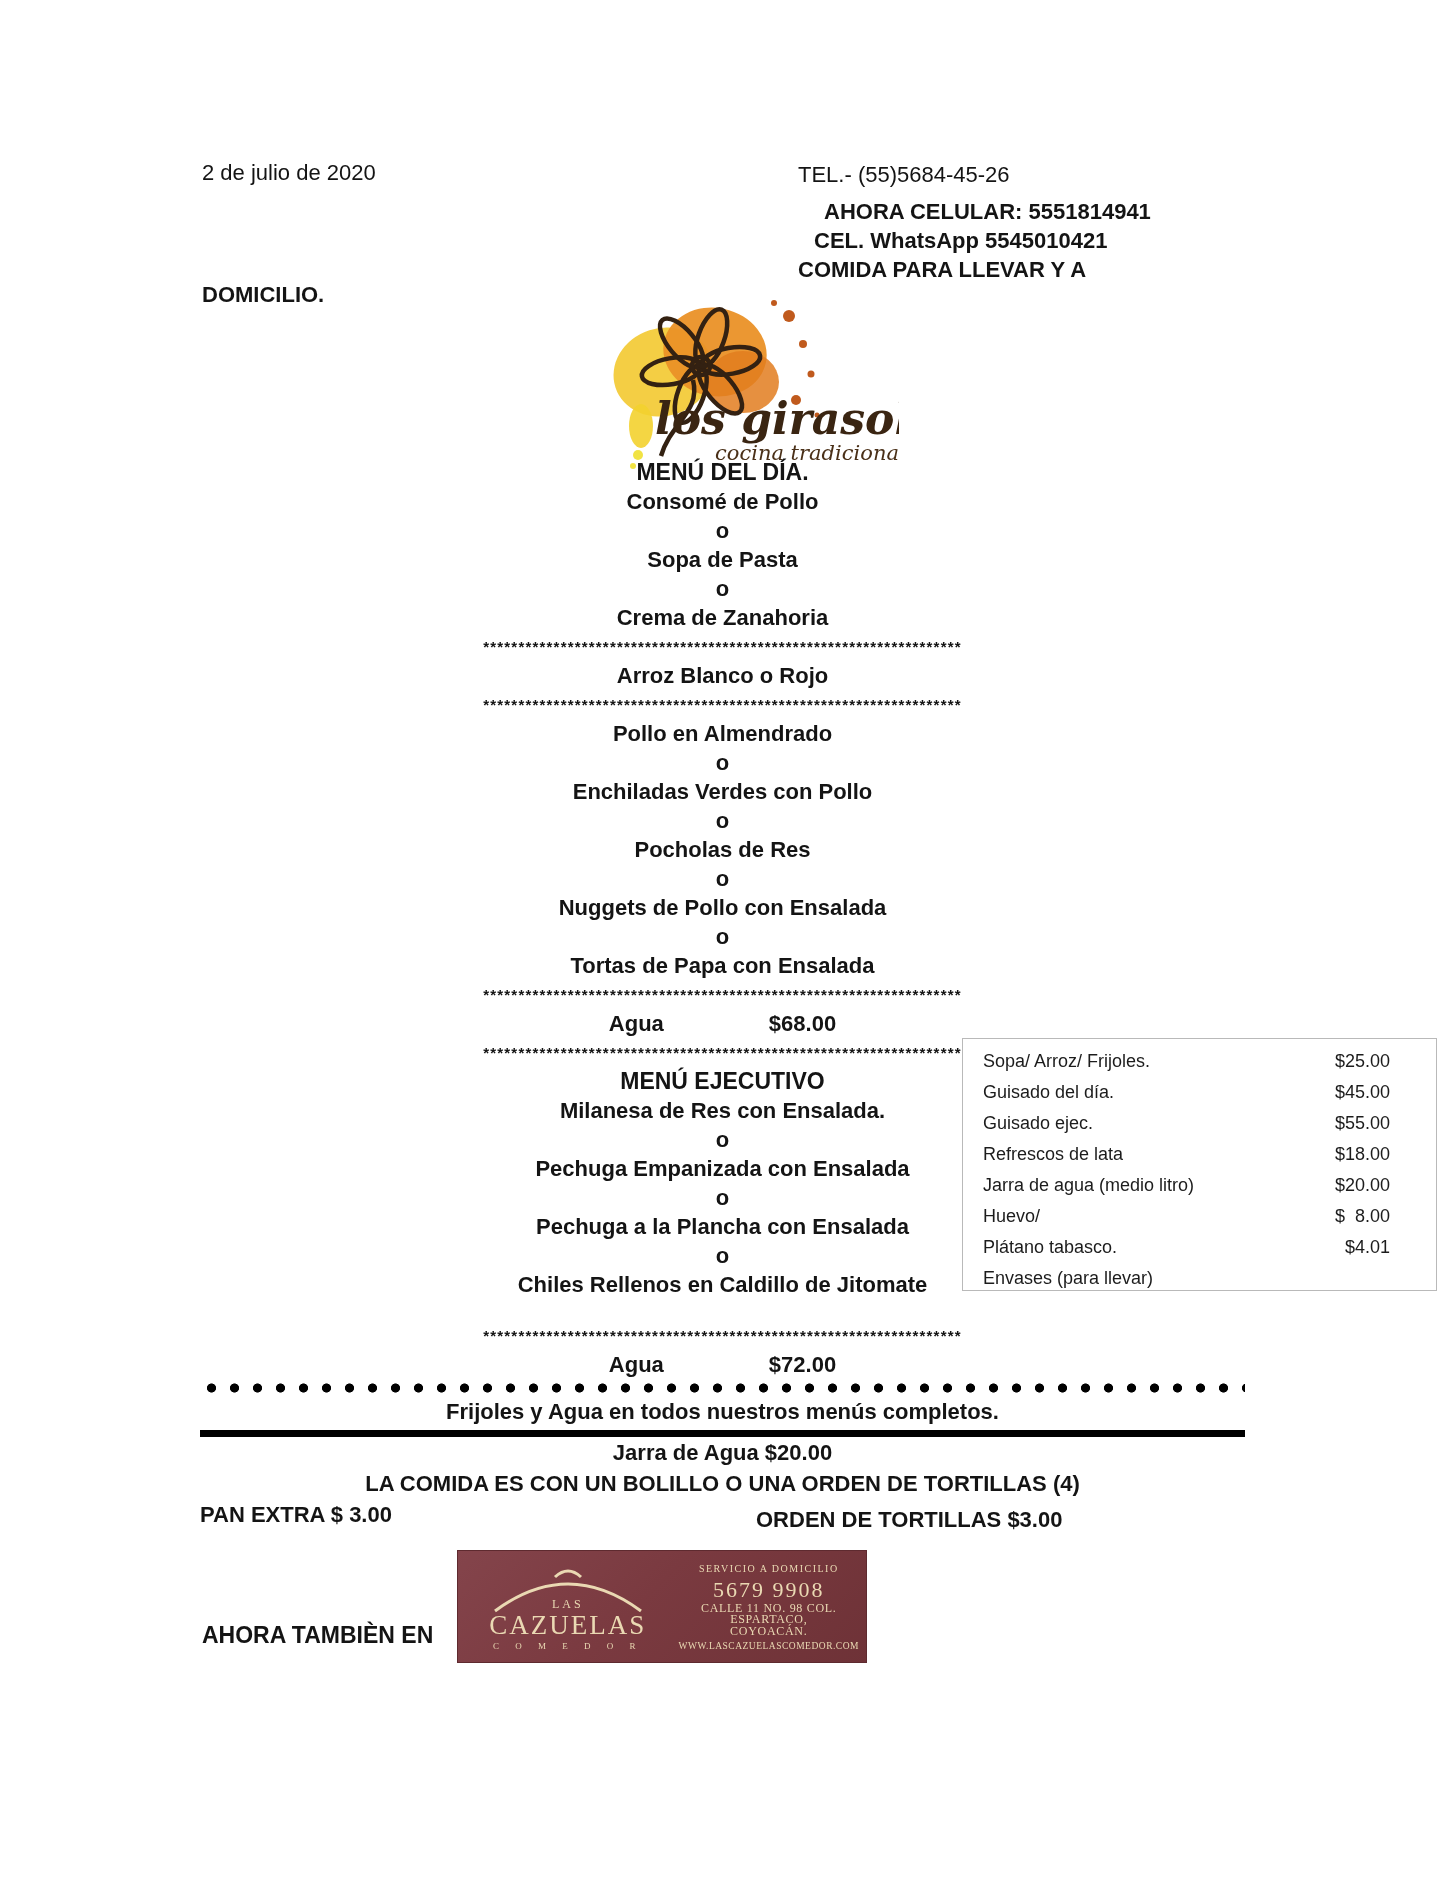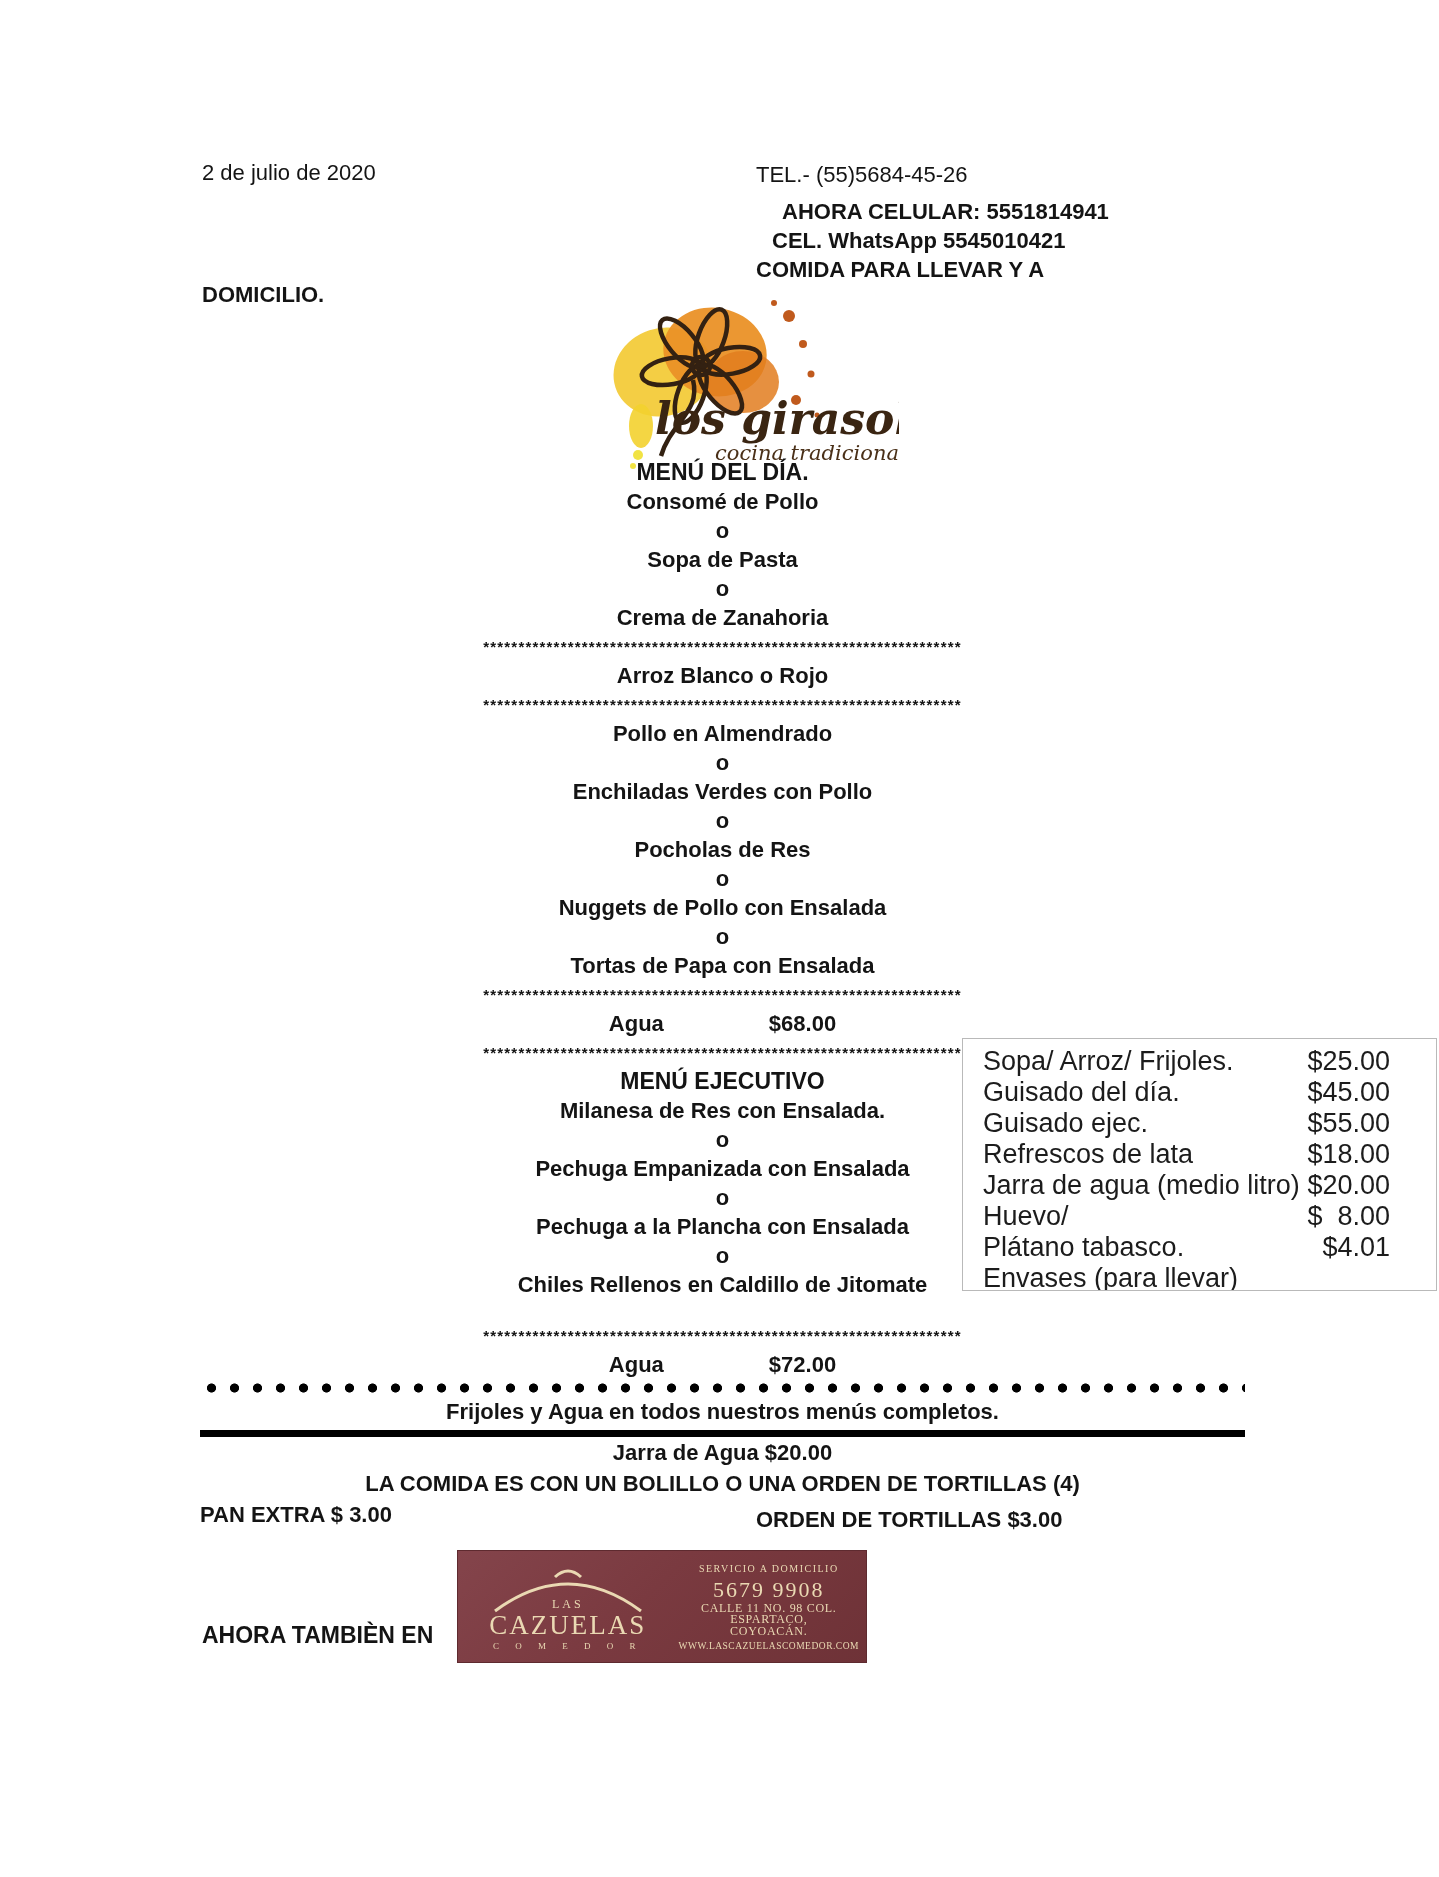--- a/index.html
+++ b/index.html
@@ -3,21 +3,21 @@
 <meta charset="utf-8">
 <style>
   html,body { margin:0; padding:0; background:#fff; }
   .page {
     position:relative; width:1439px; height:1877px; background:#ffffff;
     font-family:"Liberation Sans", sans-serif; color:#141414; overflow:hidden;
   }
 
   
   .date { position:absolute; left:202px; top:160px; font-size:22px; }
-  .contact { position:absolute; left:756px; top:160px; font-size:22px; line-height:29px; }
+  .contact { position:absolute; left:798px; top:160px; font-size:22px; line-height:29px; }
   .c-tel { font-weight:normal; margin-bottom:8px; }
   .c-cel { font-weight:bold; margin-left:26px; }
   .c-wa  { font-weight:bold; margin-left:16px; }
   .c-takeout { font-weight:bold; margin-left:0; }
   .domicilio { position:absolute; left:202px; top:282px; font-size:22px; font-weight:bold; }
 
   
   .logo { position:absolute; left:563px; top:294px; width:336px; height:180px; }
 
   
@@ -42,21 +42,21 @@
   .left-note { text-align:center; height:31px; line-height:33px; }
   .pan-row { position:relative; text-align:left; height:31px; line-height:33px; }
   .pan-row .tortillas { position:absolute; left:556px; top:5px; }
 
   
   .price-box {
     position:absolute; left:962px; top:1038px; width:475px; height:253px;
     background:#fff; border:1px solid #b9b9b9; box-sizing:border-box;
     padding:7px 46px 0 20px; overflow:hidden;
   }
-  .pb-row { display:flex; justify-content:space-between; line-height:31px; font-size:27px; color:#1c1c1c; }
+  .pb-row { display:flex; justify-content:space-between; line-height:31px; font-size:18px; color:#1c1c1c; }
   .pb-price { white-space:pre; }
 
   
   .banner {
     position:absolute; left:457px; top:1550px; width:410px; height:113px;
     background:linear-gradient(135deg,#84444b 0%, #7a3a40 45%, #6e3237 100%);
     display:flex; color:#ead9b3; font-family:"Liberation Serif", serif;
     box-shadow:0 0 0 1px #5e2a2f inset;
   }
   .banner-left { width:226px; display:flex; flex-direction:column; align-items:center; justify-content:center; }

